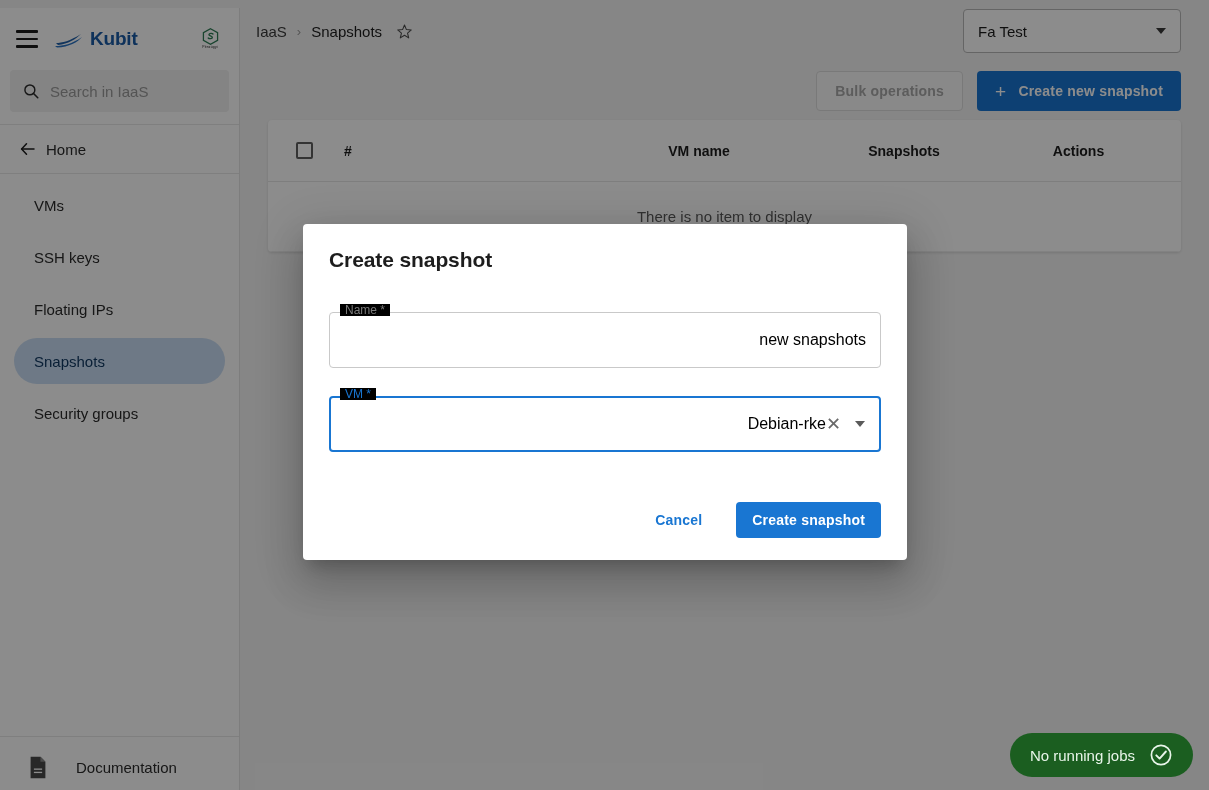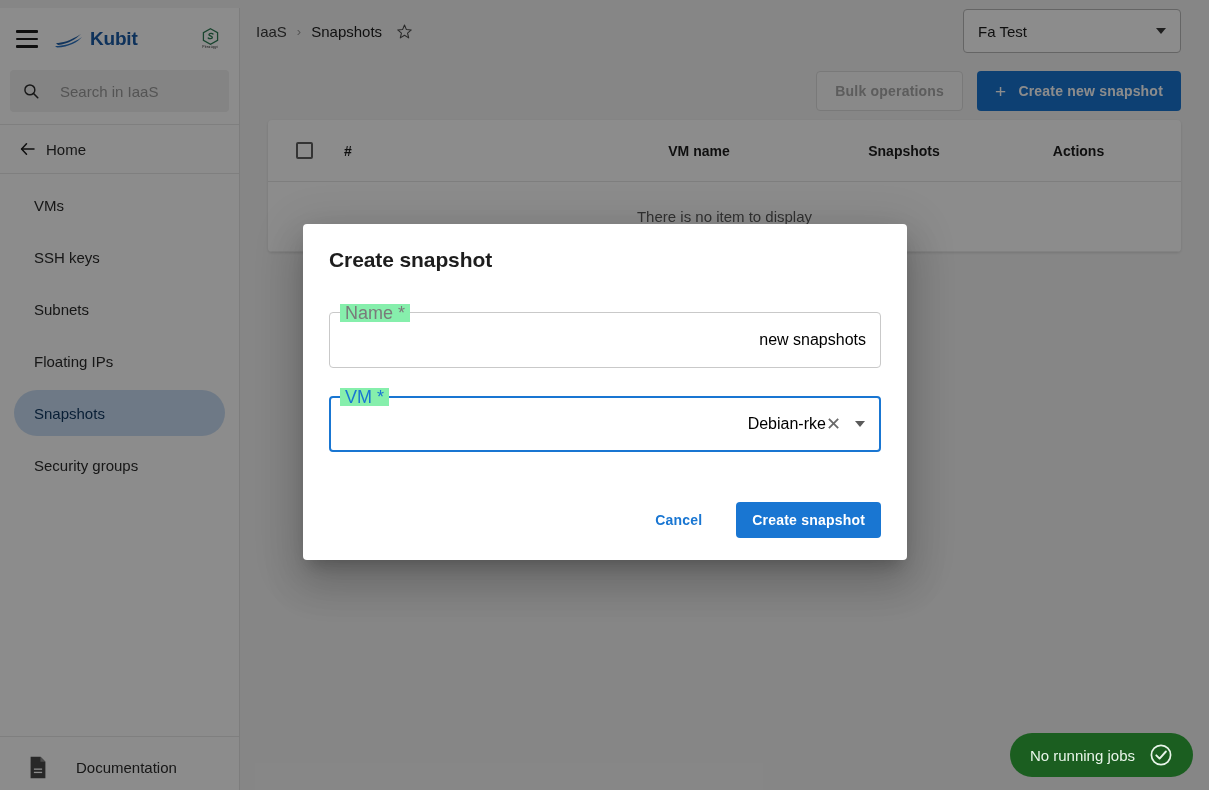--- a/index.html
+++ b/index.html
@@ -70,21 +70,21 @@
     font-size: 3.4px; color: #1b1b1b; line-height: 1;
     margin-top: 1px; letter-spacing: .2px;
   }
 
   .sb-search {
     margin: 0 10px 6px 10px;
     height: 42px;
     background: #f0f0f0;
     border-radius: 4px;
     display: flex; align-items: center;
-    gap: 20px; padding: 0 12px;
+    gap: 10px; padding: 0 12px;
     cursor: text;
     text-align: center;
   }
   .sb-search-ph {
     font-size: 15px; color: #9a9a9a;
   }
 
   .sb-home {
     height: 50px;
     display: flex; align-items: center; gap: 8px;
@@ -272,23 +272,23 @@
     padding: 0 14px;
     background: #fff;
   }
   .field.focused .field-box {
     border: 2px solid #1976d2;
   }
 
   .field-legend {
     position: absolute;
     top: -8px; left: 11px;
-    background: #86efac;
+    background: #000000;
     padding: 0 5px;
-    font-size: 18px;
+    font-size: 12px;
     color: #7a7a7a;
     line-height: 1;
   }
   .field.focused .field-legend { color: #1976d2; }
 
   .field-value {
     font-size: 16px; color: #000000;
     flex: 1;
     text-align: right;
   }
@@ -392,23 +392,20 @@
       </svg>
       <span class="sb-home-label">Home</span>
     </div>
 
     <div class="sb-nav">
       <div class="sb-item">
         <span>VMs</span>
       </div>
       <div class="sb-item">
         <span>SSH keys</span>
-      </div>
-      <div class="sb-item">
-        <span>Subnets</span>
       </div>
       <div class="sb-item">
         <span>Floating IPs</span>
       </div>
       <div class="sb-item active">
         <span>Snapshots</span>
       </div>
       <div class="sb-item">
         <span>Security groups</span>
       </div>

